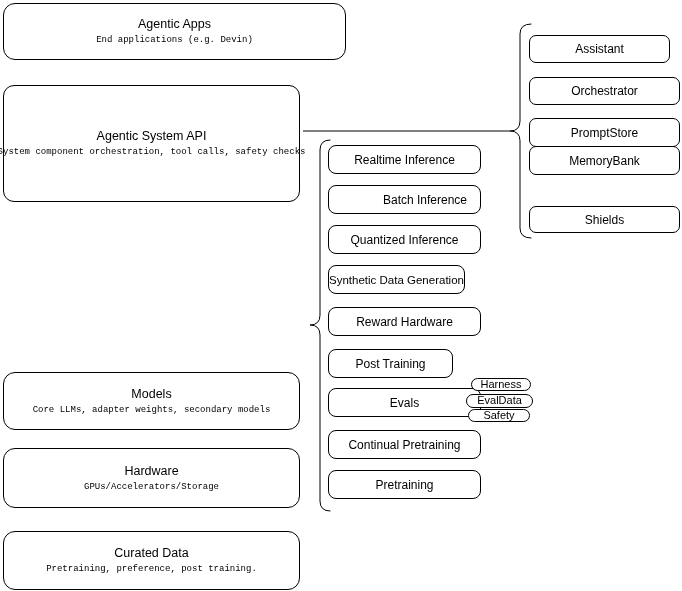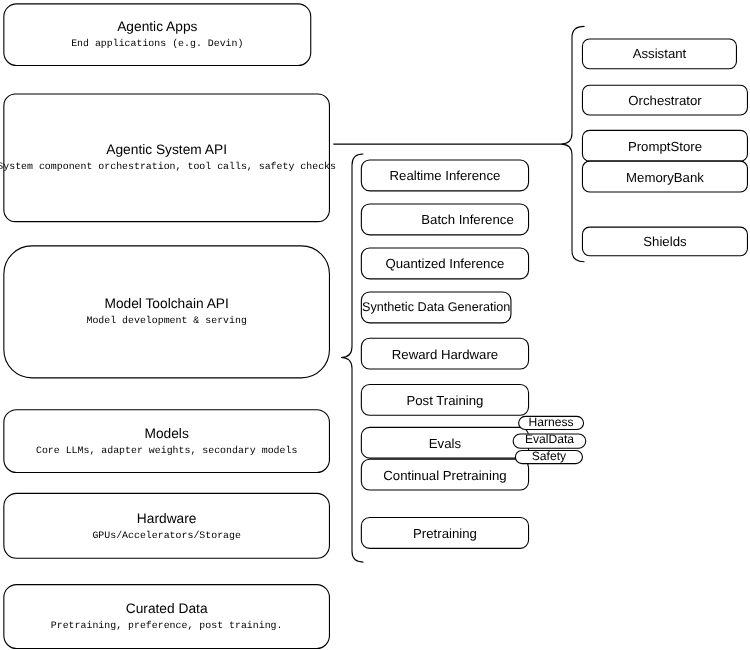--- a/index.html
+++ b/index.html
@@ -31,34 +31,30 @@
 <body>
 
 <div id="canvas">
 
   <svg id="connector-layer" width="682" height="591" viewBox="0 0 682 591">
     <path d="M 303 131 L 510 131" fill="none" stroke="#000" stroke-width="1"></path>
     <path d="M 531 24 Q 520 24 520 34 L 520 121 Q 520 131 510 131 Q 520 131 520 141 L 520 228 Q 520 238 531 238" fill="none" stroke="#000" stroke-width="1" stroke-linecap="round"></path>
     <path d="M 330 140 Q 320 140 320 150 L 320 315 Q 320 325 310 325 Q 320 325 320 335 L 320 501 Q 320 511 330 511" fill="none" stroke="#000" stroke-width="1" stroke-linecap="round"></path>
   </svg>
 
-  <div class="node smallr" style="left:3px;top:3px;width:280px;height:57px;">
+  <div class="node smallr" style="left:3px;top:3px;width:343px;height:57px;">
     <div class="title">Agentic Apps</div>
     <div class="subtitle">End applications (e.g. Devin)</div>
   </div>
 
   <div class="node bigr" style="left:3px;top:85px;width:297px;height:117px;border-radius:11px;">
     <div class="title">Agentic System API</div>
     <div class="subtitle">System component orchestration, tool calls, safety checks</div>
   </div>
 
-  <div class="node bigr" style="left:3px;top:223px;width:297px;height:121px;">
-    <div class="title">Model Toolchain API</div>
-    <div class="subtitle">Model development &amp; serving</div>
-  </div>
 
   <div class="node smallr" style="left:3px;top:372px;width:297px;height:58px;">
     <div class="title">Models</div>
     <div class="subtitle">Core LLMs, adapter weights, secondary models</div>
   </div>
 
   <div class="node smallr" style="left:3px;top:448px;width:297px;height:60px;">
     <div class="title">Hardware</div>
     <div class="subtitle">GPUs/Accelerators/Storage</div>
   </div>
@@ -76,27 +72,27 @@
   </div>
   <div class="node midbox" style="left:328px;top:225px;width:153px;height:29px;">
     <div class="label">Quantized Inference</div>
   </div>
   <div class="node midbox" style="left:328px;top:265px;width:137px;height:29px;">
     <div class="label" style="font-size:11.5px;">Synthetic Data Generation</div>
   </div>
   <div class="node midbox" style="left:328px;top:307px;width:153px;height:29px;">
     <div class="label">Reward Hardware</div>
   </div>
-  <div class="node midbox" style="left:328px;top:349px;width:153px;height:29px;">
+  <div class="node midbox" style="left:328px;top:349px;width:125px;height:29px;">
     <div class="label">Post Training</div>
   </div>
   <div class="node midbox" style="left:328px;top:388px;width:153px;height:29px;">
     <div class="label">Evals</div>
   </div>
-  <div class="node midbox" style="left:328px;top:417px;width:153px;height:29px;">
+  <div class="node midbox" style="left:328px;top:430px;width:153px;height:29px;">
     <div class="label">Continual Pretraining</div>
   </div>
   <div class="node midbox" style="left:328px;top:470px;width:153px;height:29px;">
     <div class="label">Pretraining</div>
   </div>
 
   <div class="pill" style="left:471px;top:378px;width:60px;height:13px;">
     <span>Harness</span>
   </div>
   <div class="pill" style="left:466px;top:394px;width:67px;height:14px;">

